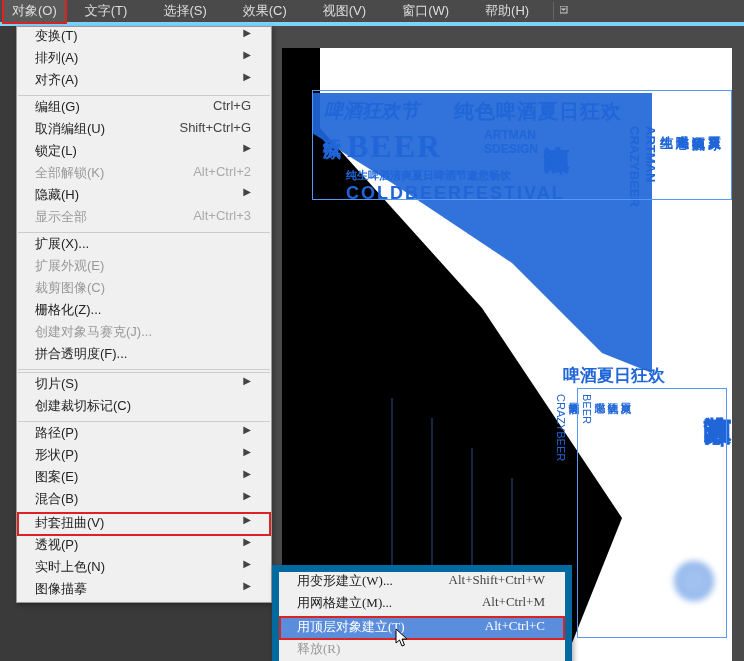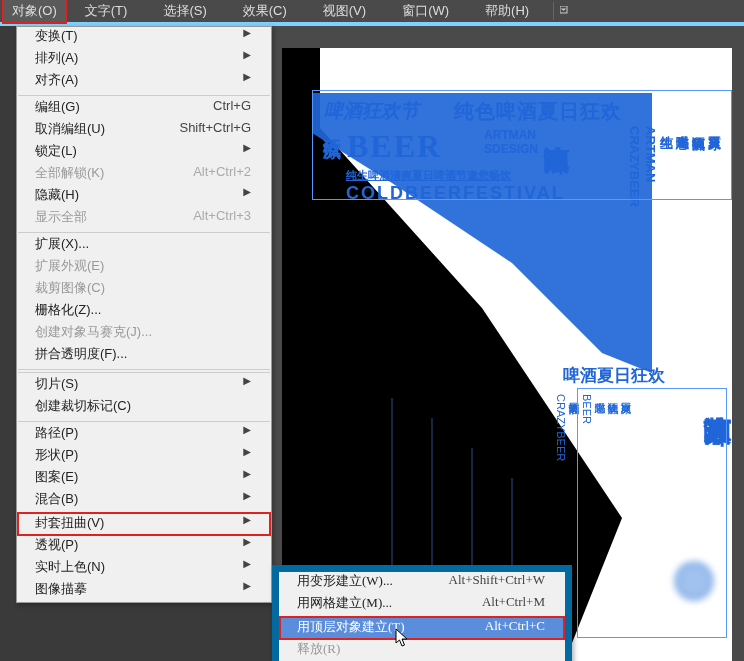--- a/index.html
+++ b/index.html
@@ -128,21 +128,21 @@
     position: absolute;
     font-weight: bold;
     color: #2066d8;
     white-space: nowrap;
   }
   .t1 { left: 42px; top: 50px; font-size: 19px; font-style: italic; }
   .t2 { left: 172px; top: 50px; font-size: 20px; letter-spacing: 1px; }
   .t3 { left: 65px; top: 80px; font-size: 32px; font-family: serif; letter-spacing: 2px; }
   .t3b { left: 202px; top: 80px; font-size: 12px; line-height: 14px; }
   .t4 { left: 38px; top: 78px; font-size: 18px; writing-mode: vertical-rl; }
-  .t5 { left: 64px; top: 120px; font-size: 11px; text-decoration: underline; }
+  .t5 { left: 64px; top: 120px; font-size: 11px; }
   .t6 { left: 64px; top: 135px; font-size: 18px; letter-spacing: 2px; }
   .vert-block {
     position: absolute;
     left: 260px; top: 78px;
     writing-mode: vertical-rl;
     font-size: 26px; font-weight: bold;
     color: #2066d8;
     line-height: 30px;
   }
   .vert-block2 {

